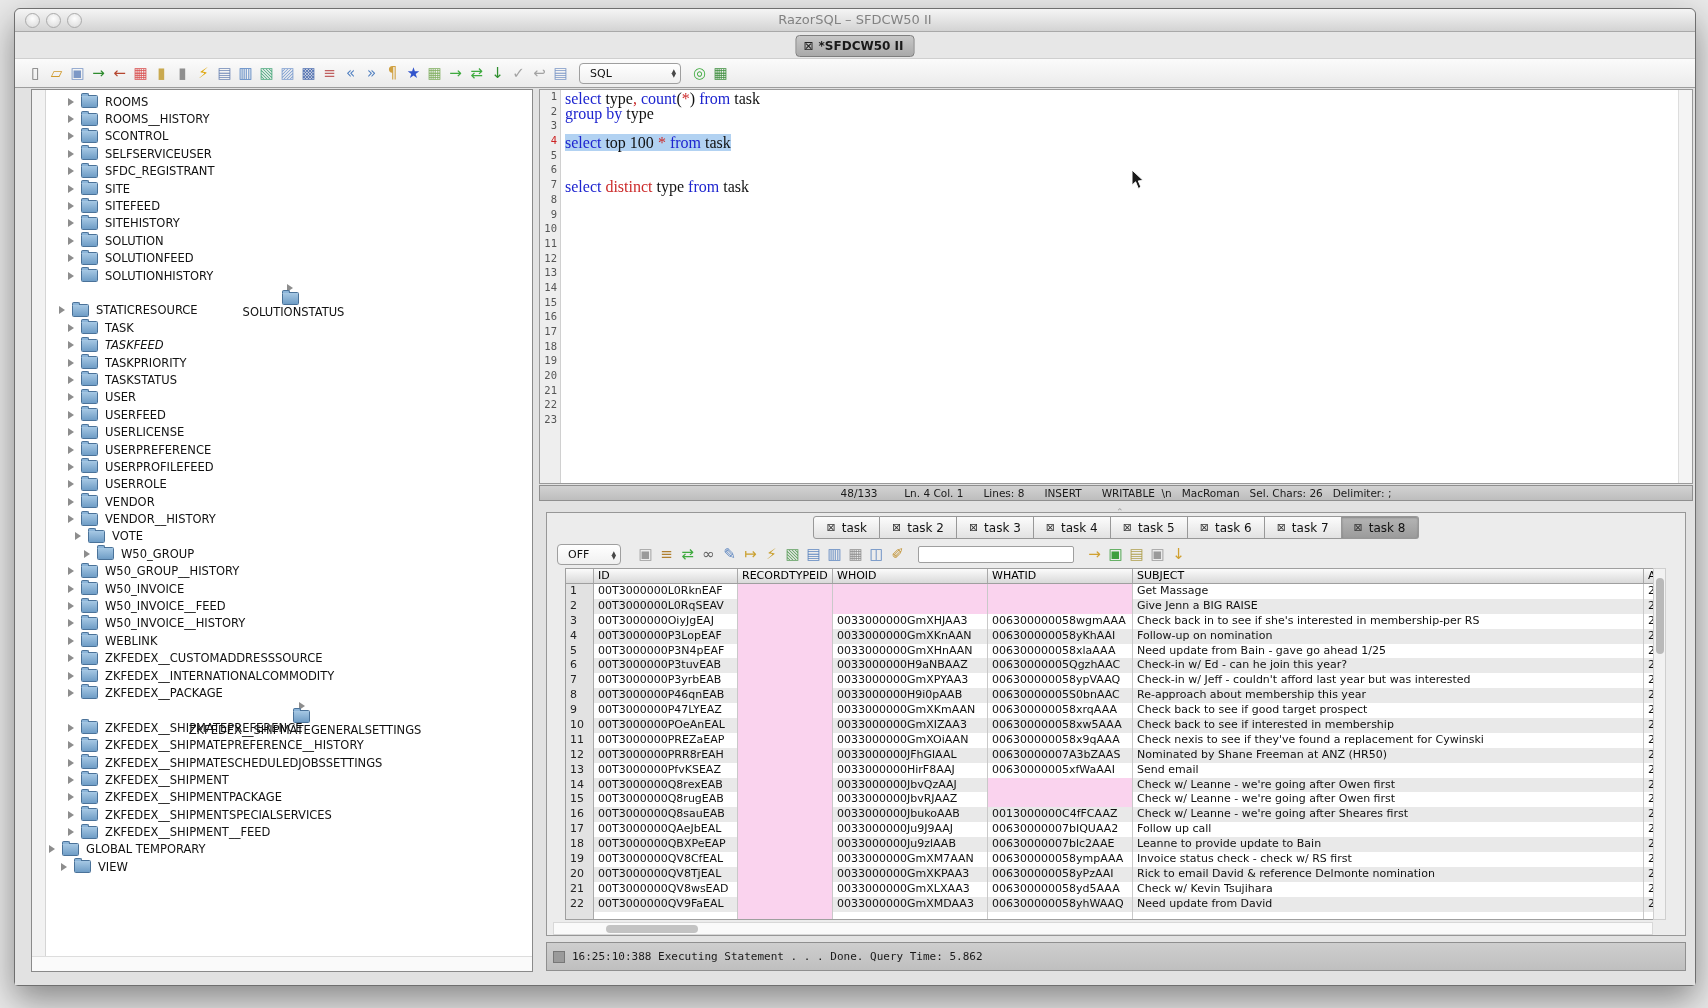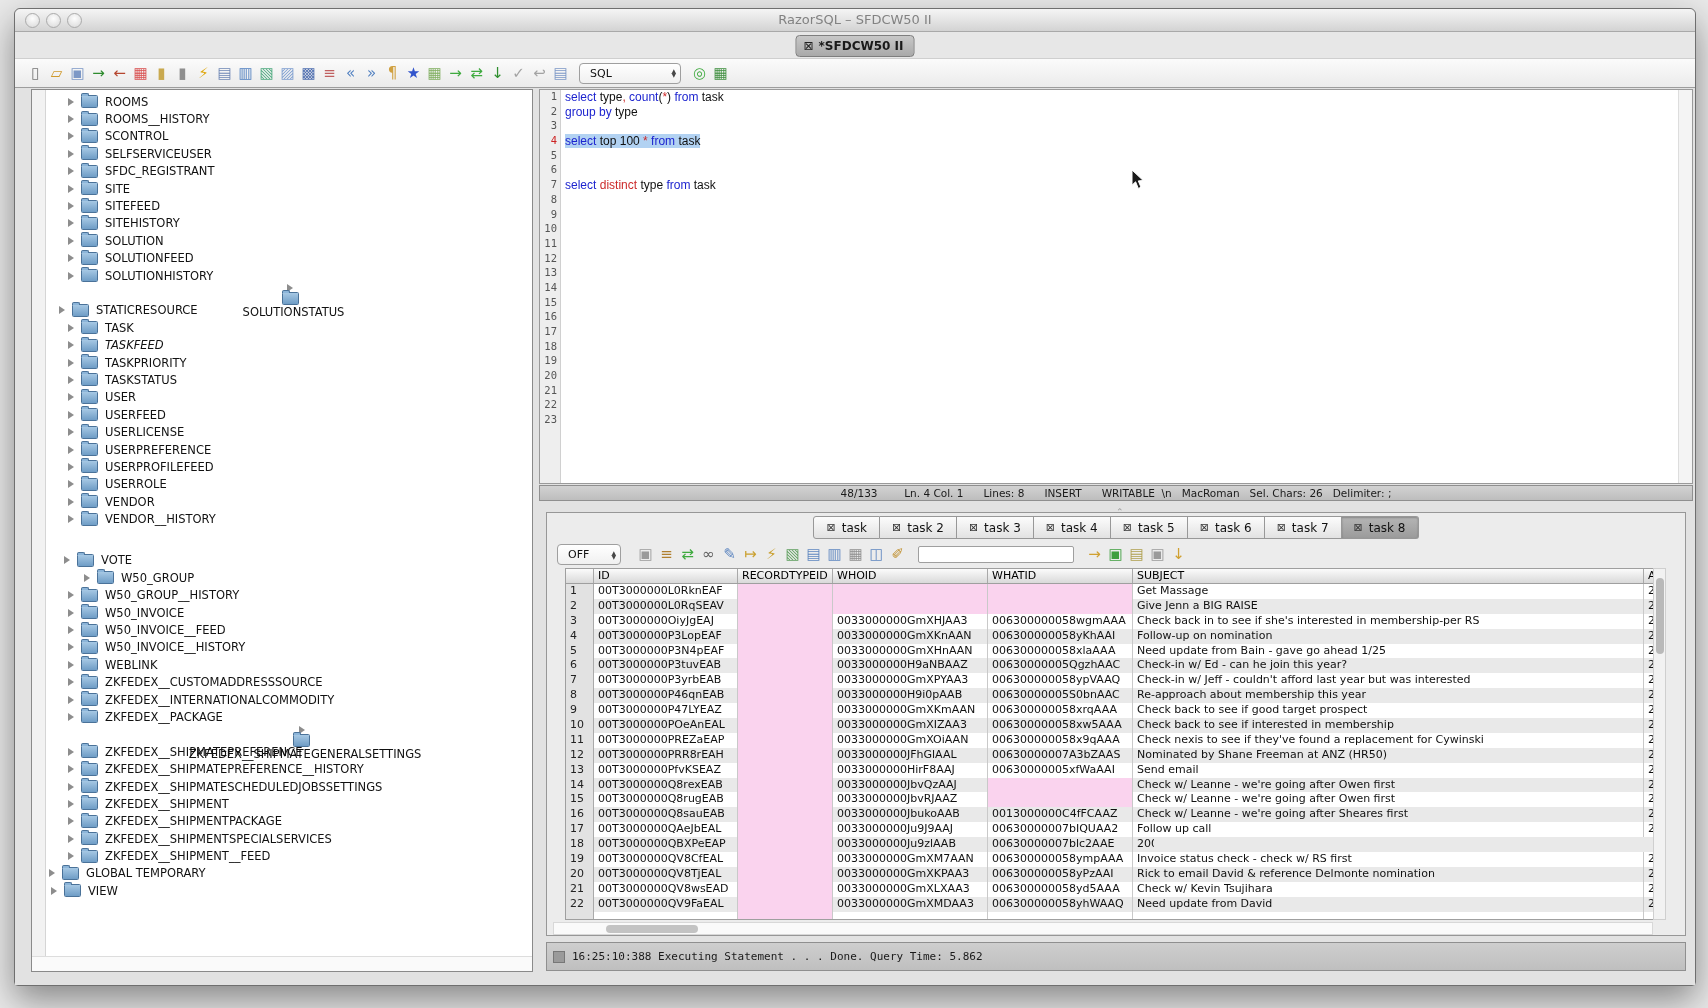--- a/index.html
+++ b/index.html
@@ -77,21 +77,21 @@
   .right-panel{position:absolute;left:524px;top:1px;width:1154px;height:883px;}
   
   .editor{position:absolute;left:0;top:0;width:100%;height:395px;background:#fff;
     border:1px solid #9a9a9a;box-sizing:border-box;overflow:hidden;}
   .gutter{position:absolute;left:0;top:0;bottom:0;width:20px;background:#eeeeee;
     border-right:1px solid #d0d0d0;}
   .gutter .ln{height:14.7px;font-size:10.5px;color:#555;text-align:right;
     padding-right:3px;font-family:"DejaVu Sans Mono","Liberation Mono",monospace;}
   .gutter .ln.cur{color:#cc2222;}
   .code{position:absolute;left:21px;top:0;right:14px;bottom:0;padding:0 0 0 4px;
-    font-family:Liberation Sans, sans-serif;font-size:12px;}
+    font-family:Liberation Serif, serif;font-size:16px;}
   .code .cl{height:14.7px;white-space:pre;}
   .code .sel-line{background:#b2d2f2;}
   .tok-k{color:#1d24cf;} .tok-r{color:#cc2a2a;} .tok-p{color:#111;}
   .editor-vscroll{position:absolute;right:0;top:0;bottom:0;width:13px;
     background:#f4f4f4;border-left:1px solid #ddd;}
   .editor-status{
     position:absolute;left:0;top:396px;width:100%;height:16px;box-sizing:border-box;
     background:linear-gradient(#d2d2d2,#bdbdbd);border:1px solid #8f8f8f;
     font-size:10.5px;color:#1a1a1a;text-align:center;line-height:15px;white-space:pre;
   }
@@ -310,21 +310,21 @@
           <div class="tree-item" style="padding-left: 23px;">
             <span class="twisty"></span>
             <span class="folder"></span>
             <span>VENDOR</span>
           </div>
           <div class="tree-item" style="padding-left: 23px;">
             <span class="twisty"></span>
             <span class="folder"></span>
             <span>VENDOR__HISTORY</span>
           </div>
-          <div class="tree-item" style="padding-left: 19px; margin-top: 24px;">
+          <div class="tree-item" style="padding-left: 30px;">
             <span class="twisty"></span>
             <span class="folder"></span>
             <span>VOTE</span>
           </div>
           <div class="tree-item" style="padding-left: 23px; margin-left: 16px;">
             <span class="twisty"></span>
             <span class="folder"></span>
             <span>W50_GROUP</span>
           </div>
           <div class="tree-item" style="padding-left: 23px;">
@@ -405,21 +405,21 @@
           <div class="tree-item" style="padding-left: 23px;">
             <span class="twisty"></span>
             <span class="folder"></span>
             <span>ZKFEDEX__SHIPMENT__FEED</span>
           </div>
           <div class="tree-item" style="padding-left: 4px;">
             <span class="twisty"></span>
             <span class="folder"></span>
             <span>GLOBAL TEMPORARY</span>
           </div>
-          <div class="tree-item" style="padding-left: 6px;">
+          <div class="tree-item" style="padding-left: 16px;">
             <span class="twisty"></span>
             <span class="folder"></span>
             <span>VIEW</span>
           </div>
         </div>
       <div class="tree-hscroll"></div>
     </div>
 
     <div class="splitter"></div>
 
@@ -692,20 +692,21 @@
               <div class="gcell c-whatid">00630000007bIQUAA2</div>
               <div class="gcell c-subject">Follow up call</div>
               <div class="gcell c-ac">200</div>
             </div>
             <div class="grow">
               <div class="gcell num">18</div>
               <div class="gcell c-id">00T3000000QBXPeEAP</div>
               <div class="gcell c-rtid null"></div>
               <div class="gcell c-whoid">0033000000Ju9zlAAB</div>
               <div class="gcell c-whatid">00630000007blc2AAE</div>
+              <div class="gcell c-subject">Leanne to provide update to Bain</div>
               <div class="gcell c-ac">200</div>
             </div>
             <div class="grow">
               <div class="gcell num">19</div>
               <div class="gcell c-id">00T3000000QV8CfEAL</div>
               <div class="gcell c-rtid null"></div>
               <div class="gcell c-whoid">0033000000GmXM7AAN</div>
               <div class="gcell c-whatid">006300000058ympAAA</div>
               <div class="gcell c-subject">Invoice status check - check w/ RS first</div>
               <div class="gcell c-ac">200</div>

